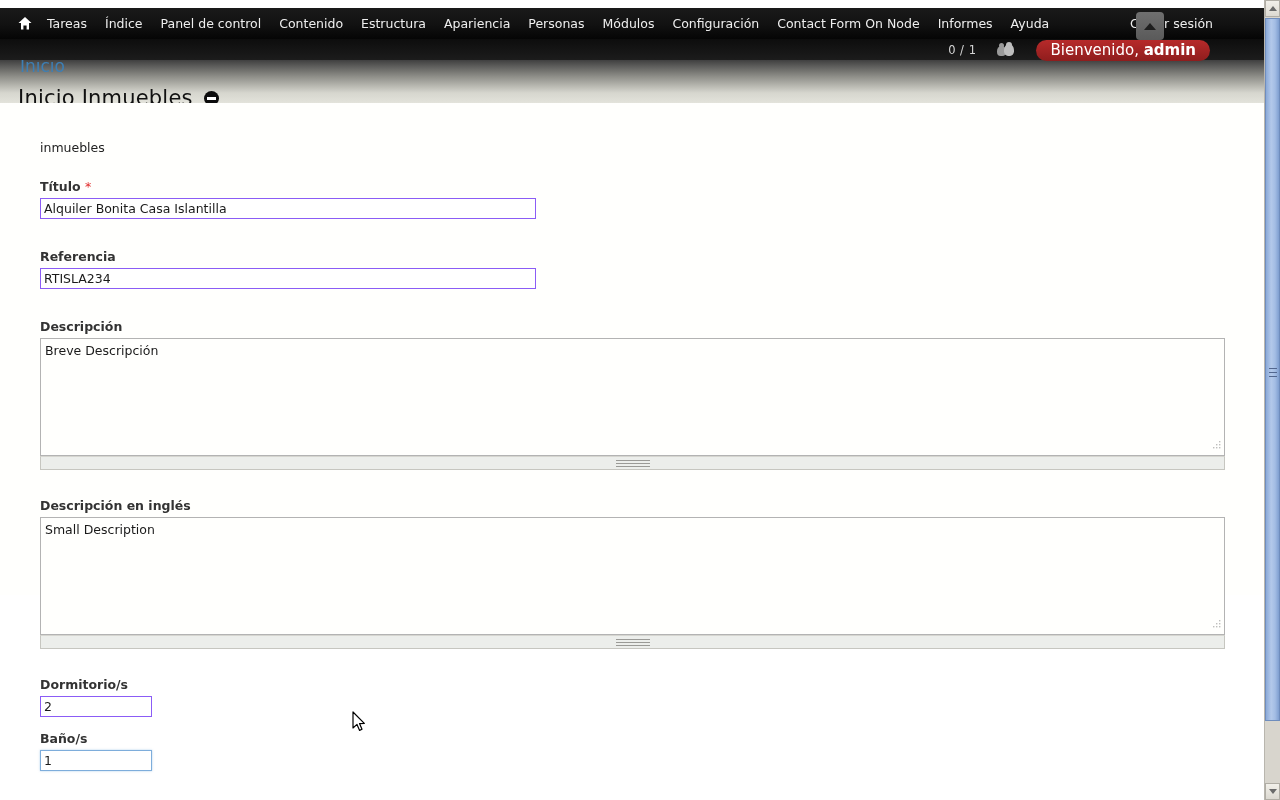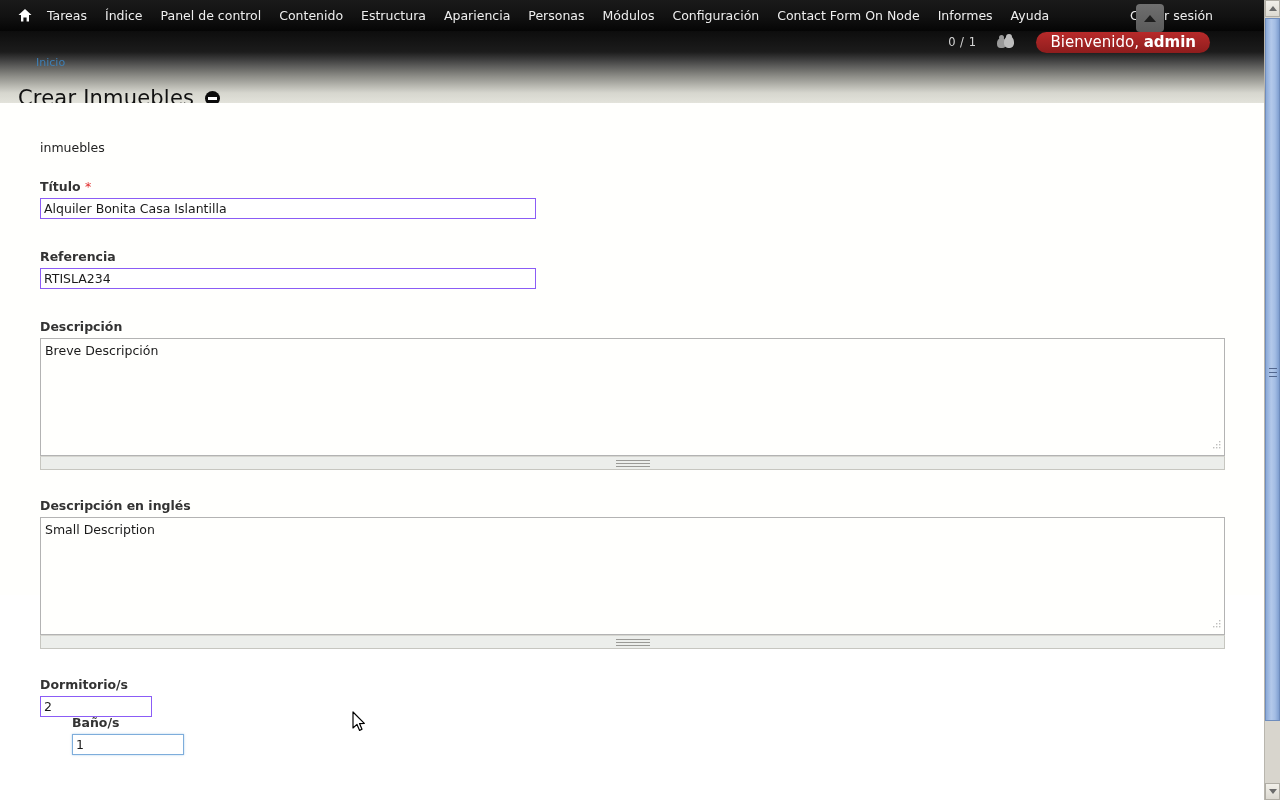--- a/index.html
+++ b/index.html
@@ -6,21 +6,21 @@
   html, body {
     margin: 0; padding: 0;
     width: 1280px; height: 800px;
     overflow: hidden;
     background: #fff;
     font-family: "DejaVu Sans", "Liberation Sans", sans-serif;
   }
 
   
   #toolbar {
-    position: absolute; top: 0; left: 0;
+    position: absolute; top: 8px; left: 0;
     width: 1188px; height: 52px;
     background: #0ea5e9;
     z-index: 50;
   }
   #toolbar-menu {
     position: absolute; top: 0; left: 0;
     width: 1280px; height: 31px;
     background: linear-gradient(to bottom, #1a1a1a 0%, #111 55%, #050505 100%);
     display: flex; align-items: center;
     padding-left: 12px;
@@ -94,22 +94,22 @@
     border-bottom: 7px solid #1e1e1e;
   }
 
   
   #page-header {
     position: absolute; top: 52px; left: 0;
     width: 1264px; height: 51px;
     background: linear-gradient(to bottom, #1c1c1c 0%, #454545 18%, #8e8e88 48%, #d6d6ce 80%, #e3e3db 100%);
   }
   #breadcrumb {
-    position: absolute; left: 36px; top: 4px;
-    font-size: 11px;
+    position: absolute; left: 20px; top: 4px;
+    font-size: 17px;
     color: #3d7fb5;
     cursor: pointer;
   }
   #page-title-row {
     position: absolute; left: 18px; top: 20px;
     display: flex; align-items: center; gap: 11px;
   }
   #page-title {
     font-size: 21px;
     color: #111;
@@ -302,21 +302,21 @@
   </div>
 
   <div id="toolbar-toggle">
     <span class="arrow"></span>
   </div>
 </div>
 
 <div id="page-header">
   <a id="breadcrumb">Inicio</a>
   <div id="page-title-row">
-    <h1 id="page-title">Crear Inmuebles</h1>
+    <h1 id="page-title">Inicio Inmuebles</h1>
     <span id="collapse-icon"></span>
   </div>
 </div>
 
 <div id="content">
 
   <div id="form-type">inmuebles</div>
 
   <div class="field-group" style="top:76px;">
     <label class="field-label"><span>Título</span> <span class="req-star">*</span></label>
@@ -374,21 +374,21 @@
           <div></div>
         </span>
     </div>
   </div>
 
   <div class="field-group" style="top:574px;">
     <label class="field-label">Dormitorio/s</label>
     <input class="text-input" style="width: 112px;" type="text" value="2">
   </div>
 
-  <div class="field-group" style="top:612px;margin-left:32px;">
+  <div class="field-group" style="top:628px;">
     <label class="field-label">Baño/s</label>
     <input class="text-input focused" style="width: 112px;" type="text" value="1">
   </div>
 
 </div>
 
 <div id="scrollbar">
   <div class="sb-btn" id="sb-up">
     <span class="tri-up"></span>
   </div>

